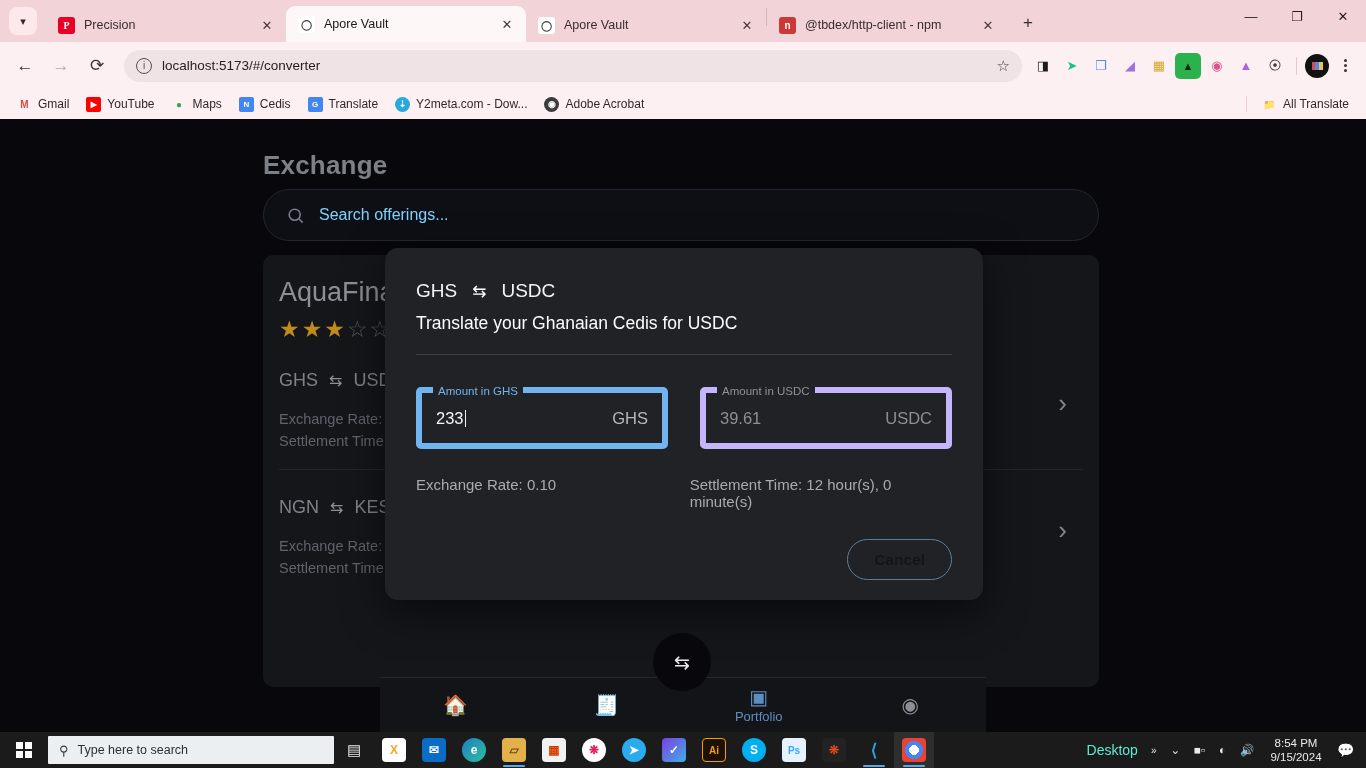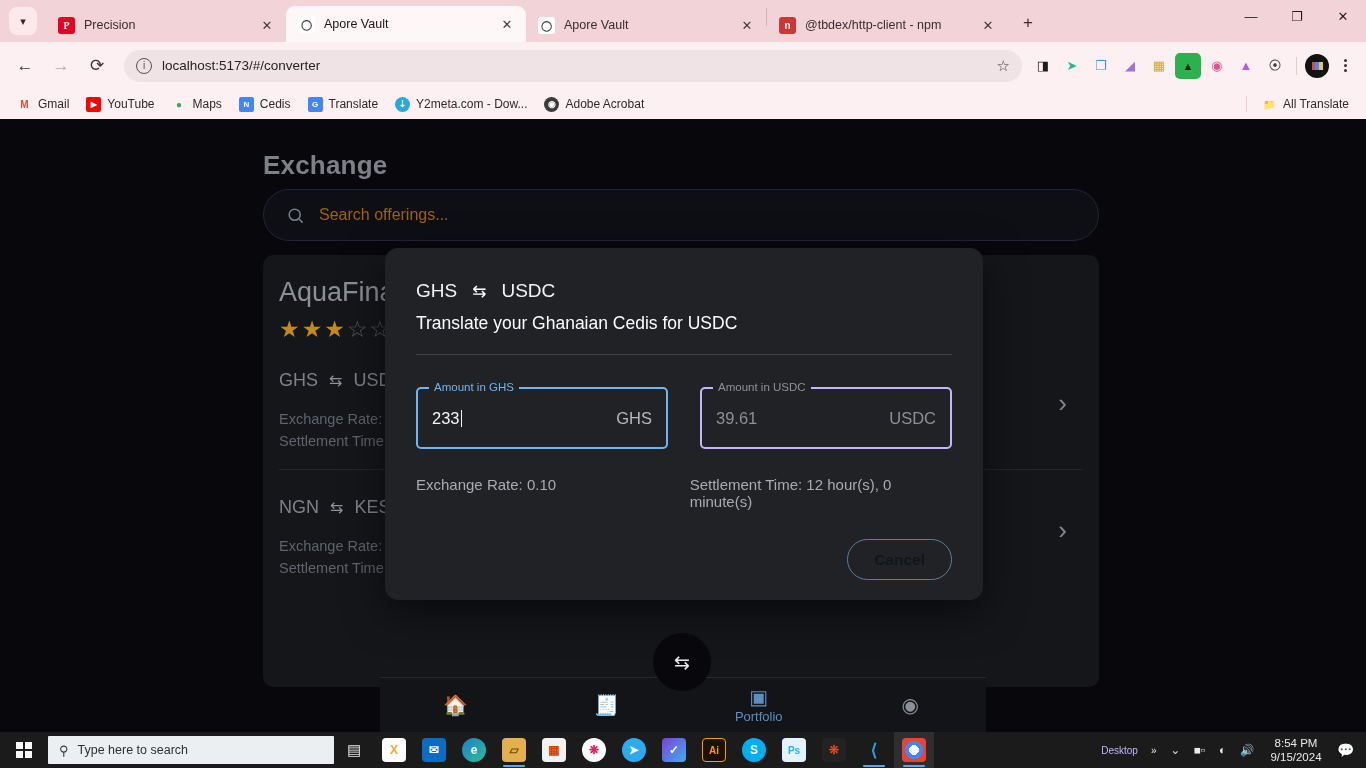--- a/index.html
+++ b/index.html
@@ -114,21 +114,21 @@
   .page-title {
     position: absolute; left: 263px; top: 31px; font-size: 26px;
     font-weight: bold; color: #7d8086; letter-spacing: .2px;
   }
   .searchbar {
     position: absolute; left: 263px; top: 70px; width: 836px; height: 52px;
     background: #0e0f15; border: 1px solid #232530; border-radius: 26px;
     display: flex; align-items: center; padding: 0 22px; gap: 14px;
   }
   .searchbar .sicon { width: 19px; height: 19px; flex: none; color: #787c85; }
-  .searchbar .sph { font-size: 16px; color: #a16207; }
+  .searchbar .sph { font-size: 16px; color: #7dd3fc; }
 
   .card {
     position: absolute; left: 263px; top: 136px; width: 836px; height: 432px;
     background: #15161a; border-radius: 10px; overflow: hidden;
   }
   .card-head { padding: 22px 0 0 16px; }
   .card-name { font-size: 27px; color: #8c8f96; font-weight: normal; }
   .stars { margin-top: 8px; font-size: 23px; letter-spacing: 2px;
     color: #c08b1a; }
   .stars .off { color: #55575d; }
@@ -159,21 +159,21 @@
     font-size: 19px; color: #f2f3f5; display: flex; align-items: center;
     gap: 15px;
   }
   .modal-pair .swap { font-size: 17px; color: #fff; }
   .modal-sub { margin-top: 11px; font-size: 17.5px; color: #fdfdfe; }
   .modal-hr { height: 1px; background: #3d3f43; margin: 20px 0 0 0; }
 
   .fields { display: flex; gap: 32px; margin-top: 32px; }
   .fieldset {
     position: relative; flex: 1; height: 62px; border-radius: 5px;
-    border: 2px solid #c4b5fd;
+    border: 6px solid #c4b5fd;
   }
   .fieldset.focused { border-color: #70b5f0; }
   .fieldset .legend {
     position: absolute; top: -8px; left: 11px; padding: 0 5px;
     background: #212225; font-size: 11.5px; color: #8e9198;
   }
   .fieldset.focused .legend { color: #70b5f0; }
   .fieldset .row {
     position: absolute; inset: 0; display: flex; align-items: center;
     padding: 0 14px; justify-content: space-between;
@@ -241,21 +241,21 @@
     font-weight: bold; color: #fff; }
   .tb-icon.running::after { content:''; position:absolute; bottom:1px;
     left:9px; width:22px; height:2.5px; background:#5aa7e8; border-radius:2px; }
   .tb-icon.focused { background: #2e2e2e; }
   .tray { margin-left: auto; display: flex; align-items: center; gap: 0;
     color: #e9eaec; font-size: 11.5px; padding-right: 4px; }
   .tray .ti { padding: 0 7px; height: 36px; display: flex; align-items: center;
     justify-content: center; }
   .clock { display: flex; flex-direction: column; align-items: center;
     line-height: 1.25; padding: 0 9px; font-size: 11.5px; }
-  .deskbtn { font-size: 10px; padding: 0 6px; color: #c4b5fd; }
+  .deskbtn { font-size: 14px; padding: 0 6px; color: #5eead4; }
 </style>
 </head>
 <body>
 
 <div class="tabstrip">
   <div class="tabstrip-menu">
     <div class="chev">▾</div>
   </div>
 
   <div class="tab">

